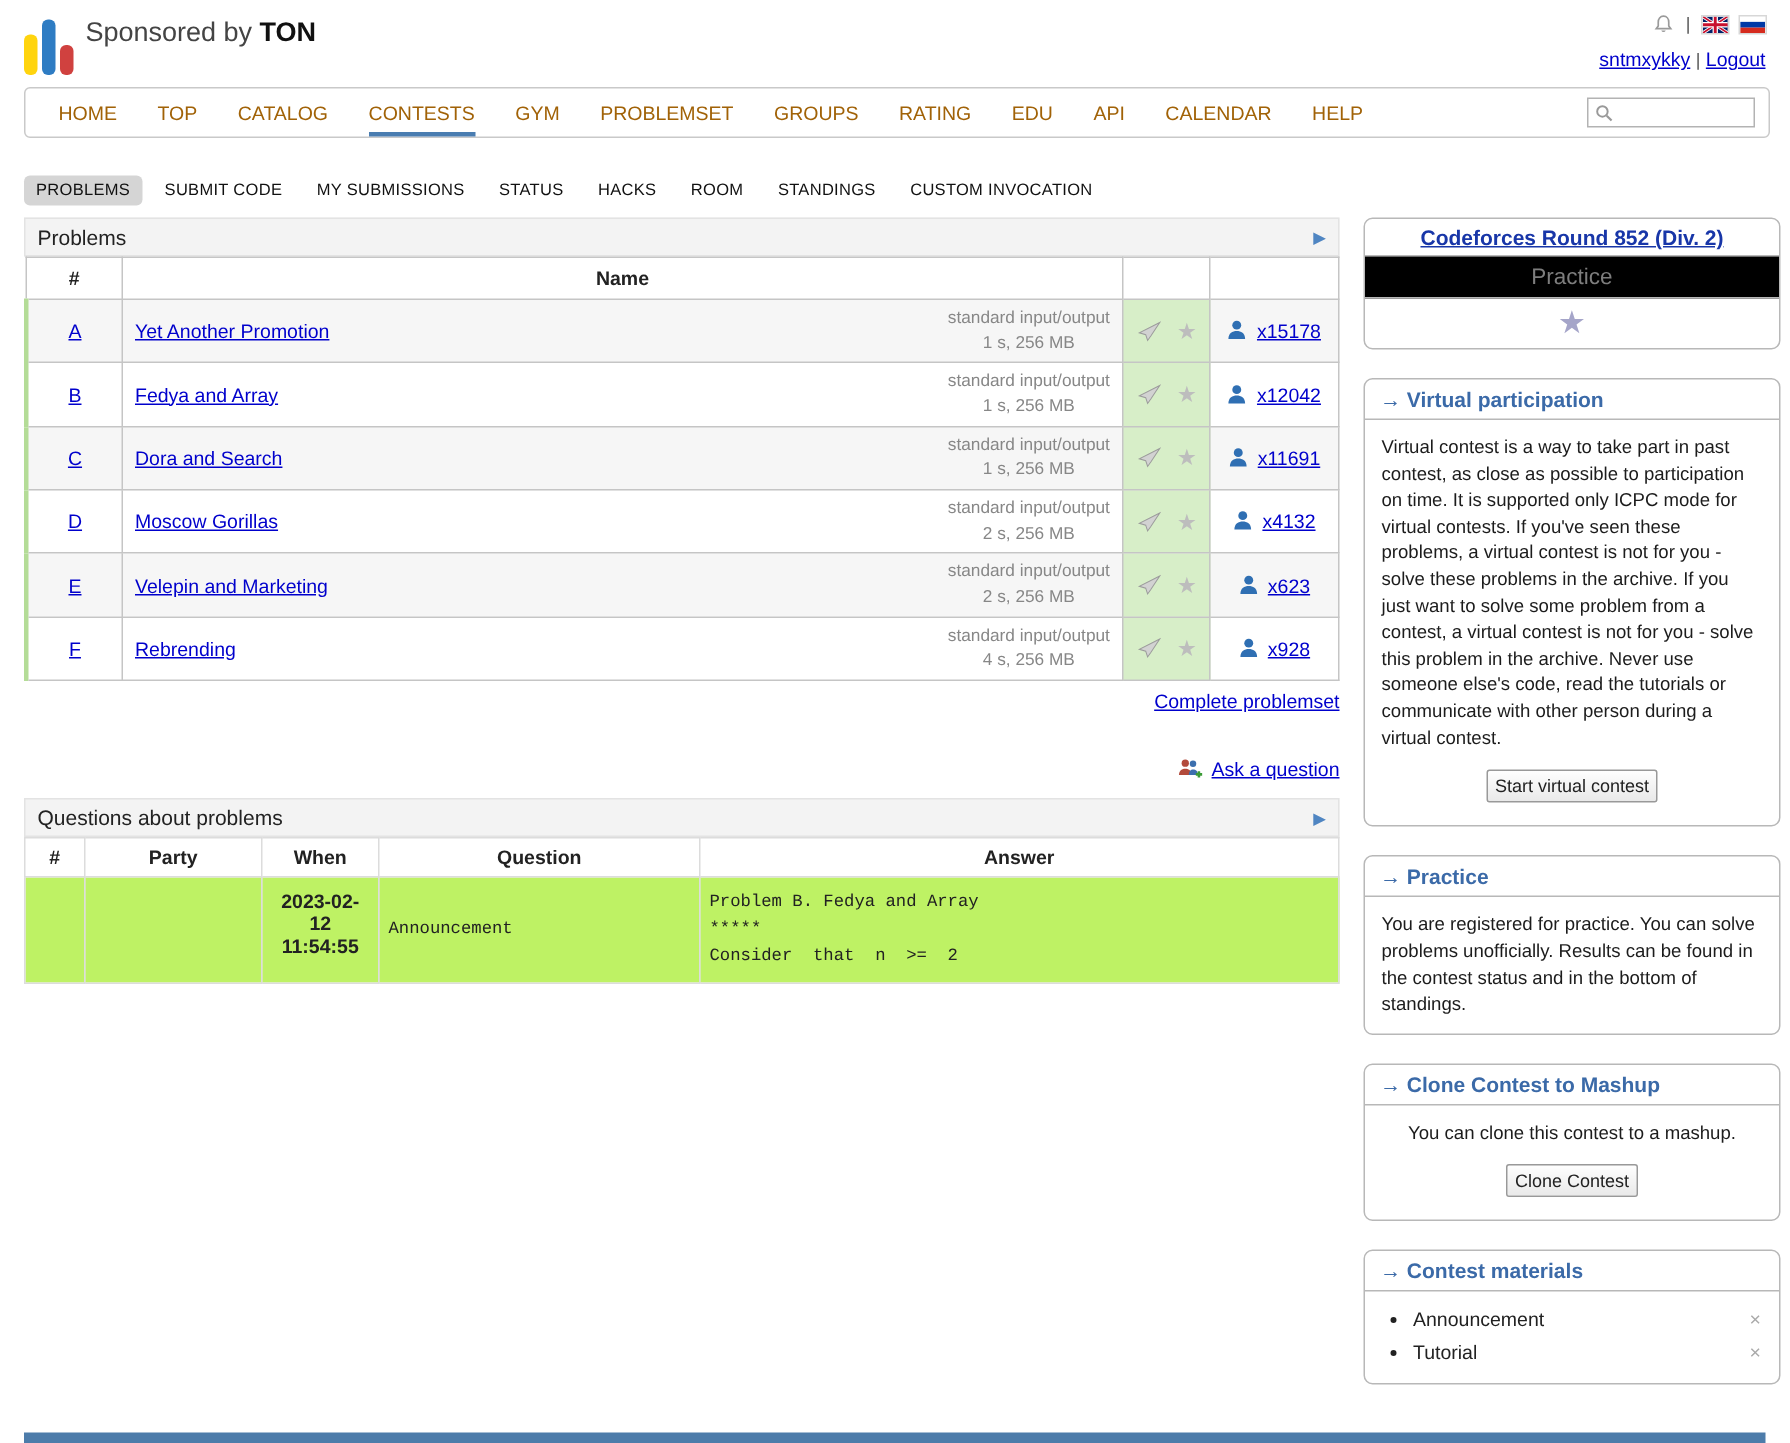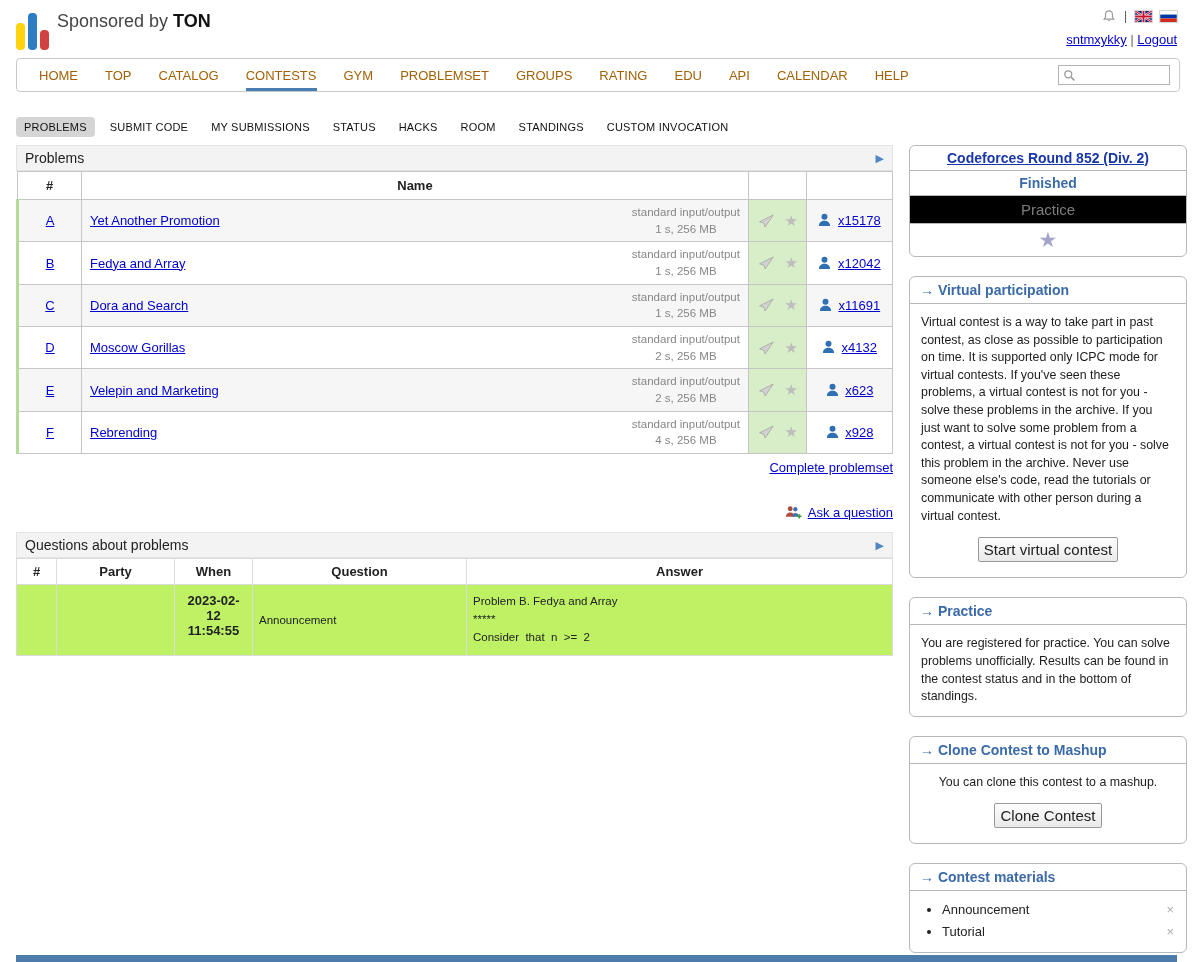--- a/index.html
+++ b/index.html
@@ -69,38 +69,38 @@
   .below-table { text-align:right; margin-top:6px; font-size:13px; }
   .ask-row { display:flex; justify-content:flex-end; align-items:center; gap:6px; margin:30px 0 12px 0; font-size:13px; }
   .ask-icon { line-height:0; }
 
   
   table.questions { width:100%; border-collapse:collapse; border:1px solid #c5c5c5; font-size:13px; }
   .questions th { border:1px solid #dcdcdc; padding:5px 6px; font-weight:bold; background:#fff; }
   .questions td { border:1px solid #dcdcdc; padding:8px 6px; vertical-align:top; }
   .questions tbody tr { background:#bef264; }
   td.when { font-weight:bold; text-align:center; }
-  td.qcell, td.acell { font-family:Liberation Sans, sans-serif; font-size:11.5px; }
+  td.qcell, td.acell { font-family:Liberation Mono, monospace; font-size:11.5px; }
   td.acell { white-space:pre-wrap; line-height:1.55; }
   td.qcell { vertical-align:middle; }
 
   
   .side-box { border:1px solid #b8b8b8; border-radius:6px; margin-bottom:19px; background:#fff; overflow:hidden; }
   .cb-row { padding:4px 8px; text-align:center; border-bottom:1px solid #b8b8b8; font-size:14px; }
   .cb-row:last-child { border-bottom:0; }
   .cb-title a { font-weight:bold; color:#1836a8; }
   .cb-status { color:#3b6aa8; font-weight:bold; }
   .cb-mode { color:#7d7d7d; background:#000000; font-size:15px; padding:5px 8px; }
   .cb-star { padding:4px; }
   .cb-star .big-star { font-size:21px; color:#a5a5c9; cursor:pointer; }
   .side-caption { padding:5px 10px; font-weight:bold; color:#3b6aa8; border-bottom:1px solid #b8b8b8; font-size:14px; }
   .side-body { padding:10px 11px; font-size:12.4px; line-height:1.42; color:#1c1c1c; }
   .side-body.center { text-align:center; }
   .side-btn-row { text-align:center; padding:2px 0 15px 0; }
-  button { font-family:inherit; font-size:15px; color:#222; padding:3px 5px; cursor:pointer;
+  button { font-family:inherit; font-size:12px; color:#222; padding:3px 5px; cursor:pointer;
            border:1px solid #999; border-radius:2px; background:linear-gradient(#fefefe,#e9e9e9); }
   .materials ul { margin:11px 12px 13px 0; padding-left:32px; }
   .materials li { font-size:13px; margin:7px 0; position:relative; padding-right:22px; }
   .mat-label { cursor:pointer; }
   .mat-close { position:absolute; right:0; top:0; color:#aaa; cursor:pointer; font-size:13px; }
 
   .footer-bar { position:absolute; left:16px; right:16px; bottom:0; height:7px; background:#4d7caa; }
 </style>
 </head>
 <body>
@@ -415,21 +415,20 @@
           </tr>
         </tbody>
       </table>
 
     </div>
 
     <aside class="sidebar">
 
       <div class="side-box contest-box">
         <div class="cb-row cb-title"><a>Codeforces Round 852 (Div. 2)</a></div>
-        <div class="cb-row cb-status">Finished</div>
         <div class="cb-row cb-mode">Practice</div>
         <div class="cb-row cb-star"><span class="big-star">★</span></div>
       </div>
 
       <div class="side-box">
         <div class="side-caption">→ Virtual participation</div>
         <div class="side-body">Virtual contest is a way to take part in past contest, as close as possible to participation on time. It is supported only ICPC mode for virtual contests. If you've seen these problems, a virtual contest is not for you - solve these problems in the archive. If you just want to solve some problem from a contest, a virtual contest is not for you - solve this problem in the archive. Never use someone else's code, read the tutorials or communicate with other person during a virtual contest.</div>
         <div class="side-btn-row"><button>Start virtual contest</button></div>
       </div>
 

